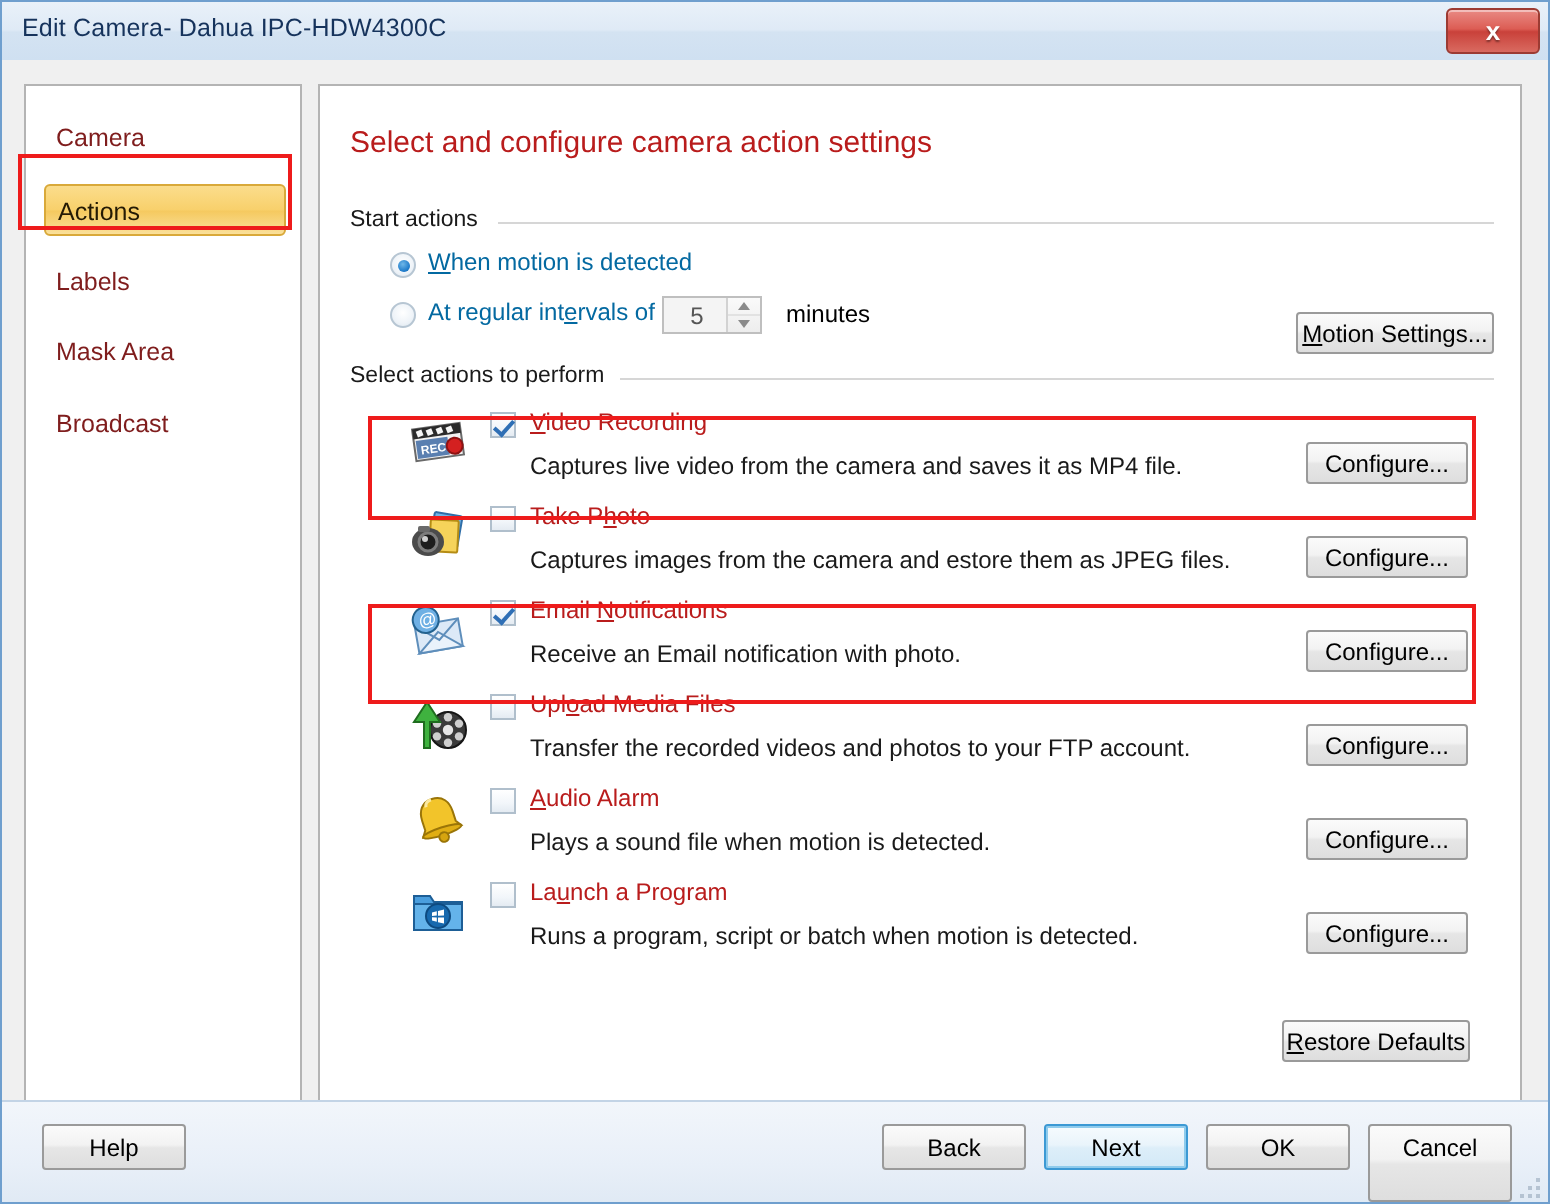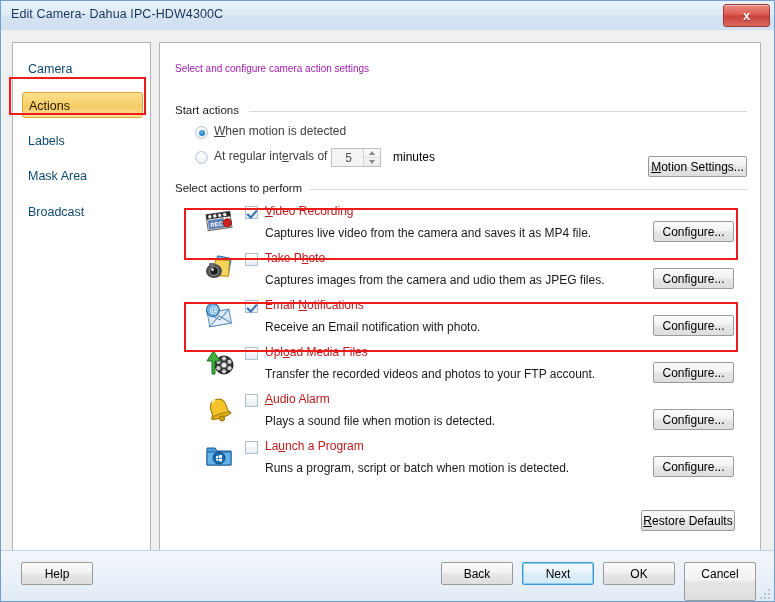--- a/index.html
+++ b/index.html
@@ -81,21 +81,21 @@
     border: 1px solid #b4b4b4;
     box-sizing: border-box;
   }
   .side-item {
     position: absolute;
     left: 9px;
     width: 121px;
     height: 26px;
     line-height: 26px;
     font-size: 12.5px;
-    color: #0c4a6e;
+    color: #7f1d1d;
     padding-left: 6px;
     box-sizing: border-box;
     cursor: default;
   }
   .side-item.selected {
     background: linear-gradient(180deg,#fbdd8c 0%, #f8d06b 50%, #f5c95f 52%, #fae09a 100%);
     border: 1px solid #d9a93a;
     border-radius: 3px;
     color: #241a04;
   }
@@ -113,22 +113,22 @@
     position: absolute;
     left: 158px; top: 12px;
     width: 602px; height: 517px;
     background: #ffffff;
     border: 1px solid #b4b4b4;
     box-sizing: border-box;
   }
   #page-title {
     position: absolute;
     left: 15px; top: 20px;
-    font-size: 10px;
-    color: #a21caf;
+    font-size: 15px;
+    color: #b91c1c;
     white-space: nowrap;
   }
 
   
   .group {
     position: absolute;
   }
   .group-label {
     position: absolute;
     left: 0; top: 0;
@@ -166,21 +166,21 @@
     position: absolute;
     left: 2.5px; top: 2.5px;
     width: 6px; height: 6px;
     border-radius: 50%;
     background: radial-gradient(circle at 40% 35%, #6fb7e8 0%, #1b78c8 70%, #14548f 100%);
   }
   .radio-label {
     position: absolute;
     left: 19px; top: 0;
     font-size: 12px;
-    color: #404040;
+    color: #0369a1;
     white-space: nowrap;
   }
   u { text-decoration: underline; }
 
   
   .spin {
     position: absolute;
     width: 50px; height: 19px;
     border: 1px solid #bfbfbf;
     background: #f4f4f4;
@@ -398,21 +398,21 @@
               <rect x="13" y="5" width="14" height="16" rx="1" fill="#6fb5e8" stroke="#2f6ea8" stroke-width="1" transform="rotate(10 20 13)"></rect>
               <rect x="12" y="8" width="14" height="16" rx="1" fill="#f6d35a" stroke="#b58c14" stroke-width="1" transform="rotate(3 19 16)"></rect>
               <ellipse cx="11" cy="19" rx="8" ry="7" fill="#4b4b4b"></ellipse>
               <circle cx="11" cy="19" r="4.5" fill="#1d1d1d" stroke="#7d7d7d" stroke-width="1.5"></circle>
               <circle cx="9.5" cy="17.5" r="1.5" fill="#cfcfcf"></circle>
               <rect x="6" y="11" width="6" height="3" rx="1" fill="#6a6a6a"></rect>
             </svg>
           </span>
           <span class="cbox" style="top:4px;"></span>
           <span class="act-title" style="top:2px;"><span>Take P</span><u>h</u><span>oto</span></span>
-          <span class="act-desc" style="top:24px;">Captures images from the camera and udio them as JPEG files.</span>
+          <span class="act-desc" style="top:24px;">Captures images from the camera and estore them as JPEG files.</span>
           <div class="btn" style="left:478px; top:19px; width:81px; height:21px; line-height:20px;">
             <span>Configure...</span>
           </div>
         </div>
 
         <div class="action-row" style="top:114px; height:47px;">
           <span class="act-icon" style="top:3px;">
             <svg width="32" height="32" viewBox="0 0 32 32">
               <g transform="rotate(-10 16 17)">
                 <path d="M5 12 L27 12 L27 26 L5 26 Z" fill="#dce9f7" stroke="#5e8ebb" stroke-width="1"></path>

